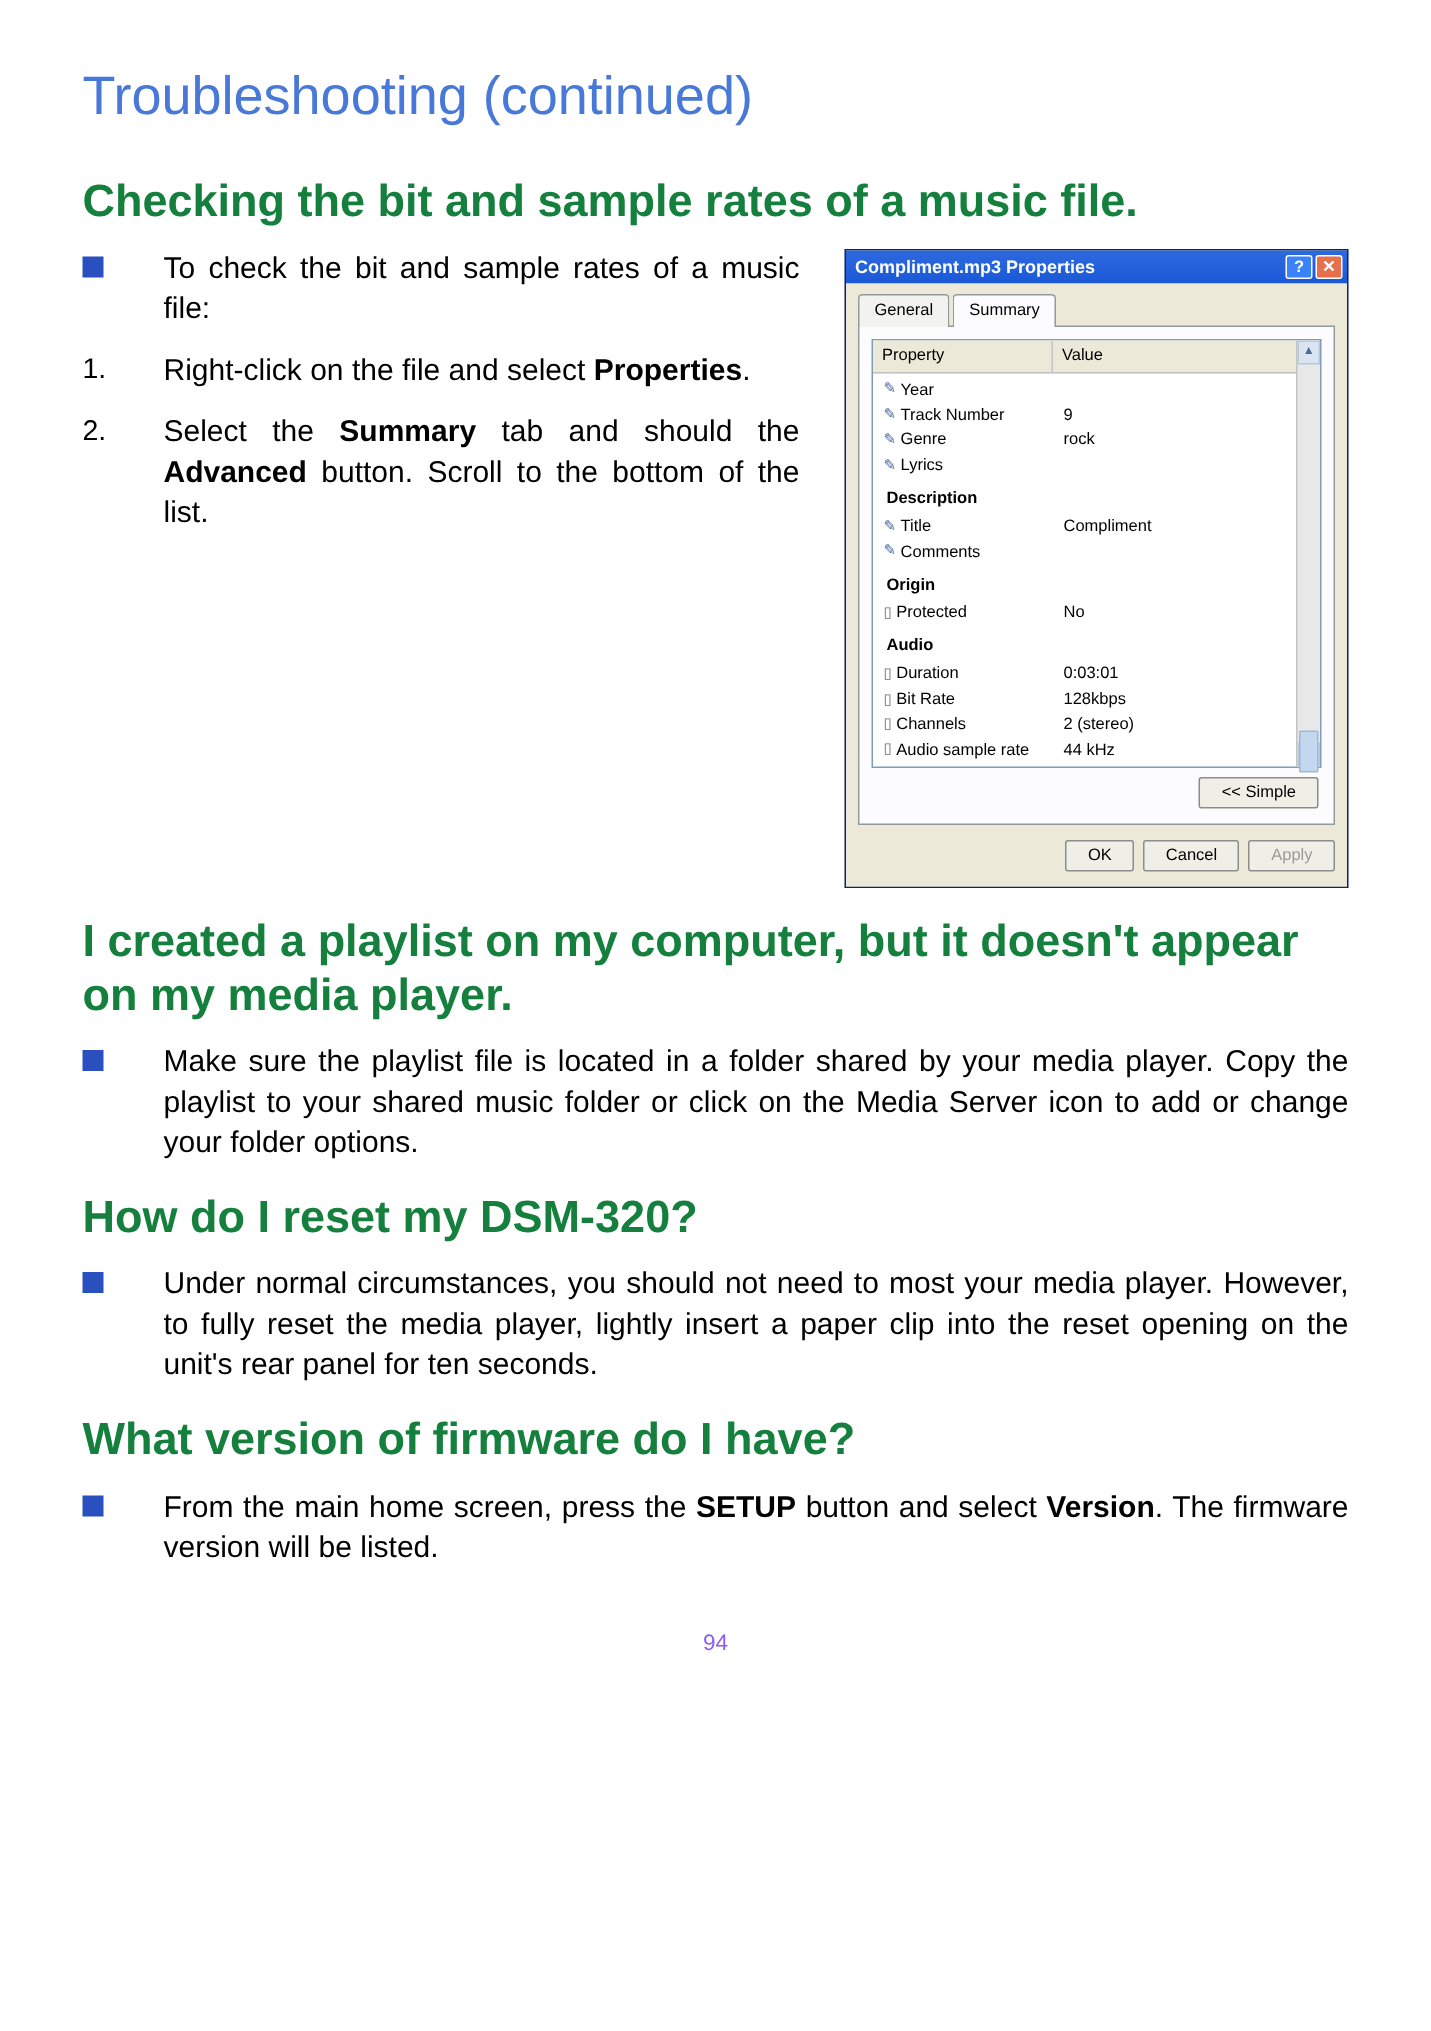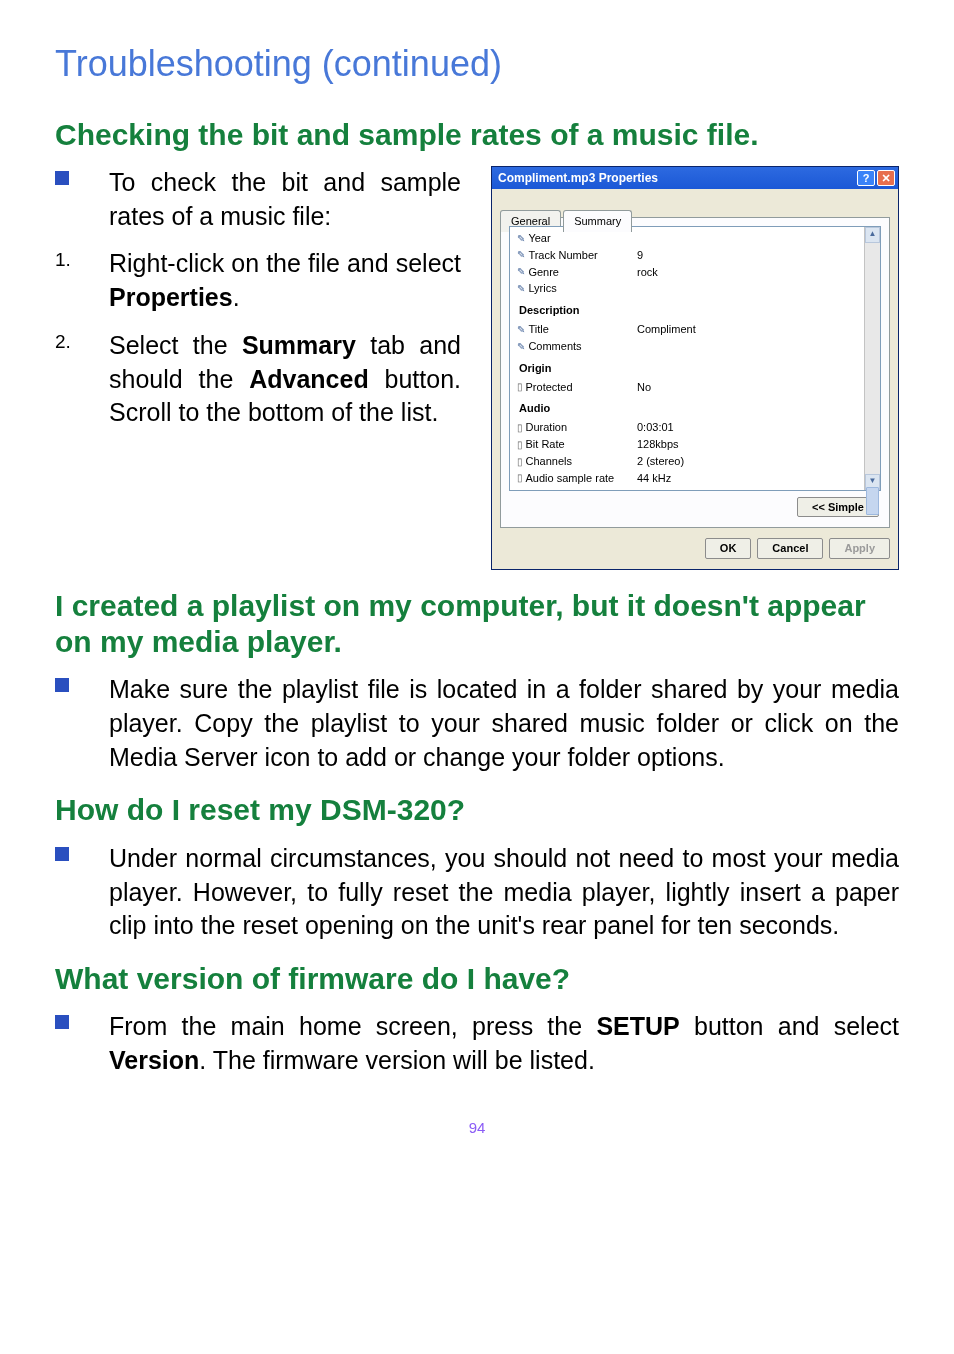--- a/index.html
+++ b/index.html
@@ -47,35 +47,35 @@
   .square {
     width: 14px; height: 14px;
     background: #2a4fbf;
   }
   .num-box {
     flex: 0 0 54px;
     font-size: 19px;
   }
   .body-text {
     flex: 1;
-    font-size: 25px;
+    font-size: 20px;
     text-align: justify;
   }
   .body-text.indent { margin-left: 54px; }
   .bold { font-weight: bold; }
   .page-num {
     text-align: center;
     color: #8b5cf6;
     font-size: 15px;
     margin-top: 40px;
   }
 
   
   .xp-window {
-    width: 408px;
+    width: 336px;
     border: 1px solid #0a246a;
     background: #ece9d8;
     font-family: Tahoma, Arial, sans-serif;
     font-size: 11px;
   }
   .xp-titlebar {
     background: linear-gradient(#2d6ae0, #1b58d6);
     display: flex;
     align-items: center;
     justify-content: space-between;
@@ -109,21 +109,21 @@
   .xp-tab {
     padding: 3px 10px;
     border: 1px solid #919b9c;
     border-bottom: none;
     background: #ece9d8;
     border-top-left-radius: 3px;
     border-top-right-radius: 3px;
     margin-right: 2px;
     font-size: 11px;
     position: relative;
-    top: 15px;
+    top: 1px;
   }
   .xp-tab.active {
     background: #fcfcfe;
     z-index: 2;
   }
   .xp-tab:not(.active) {
     background: #f2f2ee;
   }
   .xp-tabpanel {
     border: 1px solid #919b9c;
@@ -187,21 +187,20 @@
     display: flex; justify-content: flex-end;
     padding: 6px 2px 2px 2px;
   }
   .xp-button {
     border: 1px solid #8c8c8c;
     background: #efefe7;
     padding: 2px 14px;
     border-radius: 2px;
     font-size: 11px;
     margin-left: 6px;
-    font-weight: bold;
   }
   .xp-button.disabled { color: #9a9a9a; }
   .xp-dialog-buttons {
     display: flex; justify-content: flex-end;
     padding-top: 10px;
   }
 </style>
 </head>
 <body>
 
@@ -247,20 +246,24 @@
           <div class="xp-tb-btn xp-tb-close">✕</div>
         </div>
       </div>
       <div class="xp-body">
         <div class="xp-tabs">
           <div class="xp-tab">General</div>
           <div class="xp-tab active">Summary</div>
         </div>
         <div class="xp-tabpanel">
           <div class="xp-listbox">
+            <div class="xp-list-header">
+              <div class="xp-col-prop">Property</div>
+              <div class="xp-col-val">Value</div>
+            </div>
             <div class="xp-list-inner">
               <div class="xp-row">
                 <div class="xp-col-prop">
                     <span class="ic-pen">✎</span>
                     <span>Year</span>
                   </div>
                 <div class="xp-col-val"></div>
               </div>
               <div class="xp-row">
                 <div class="xp-col-prop">

